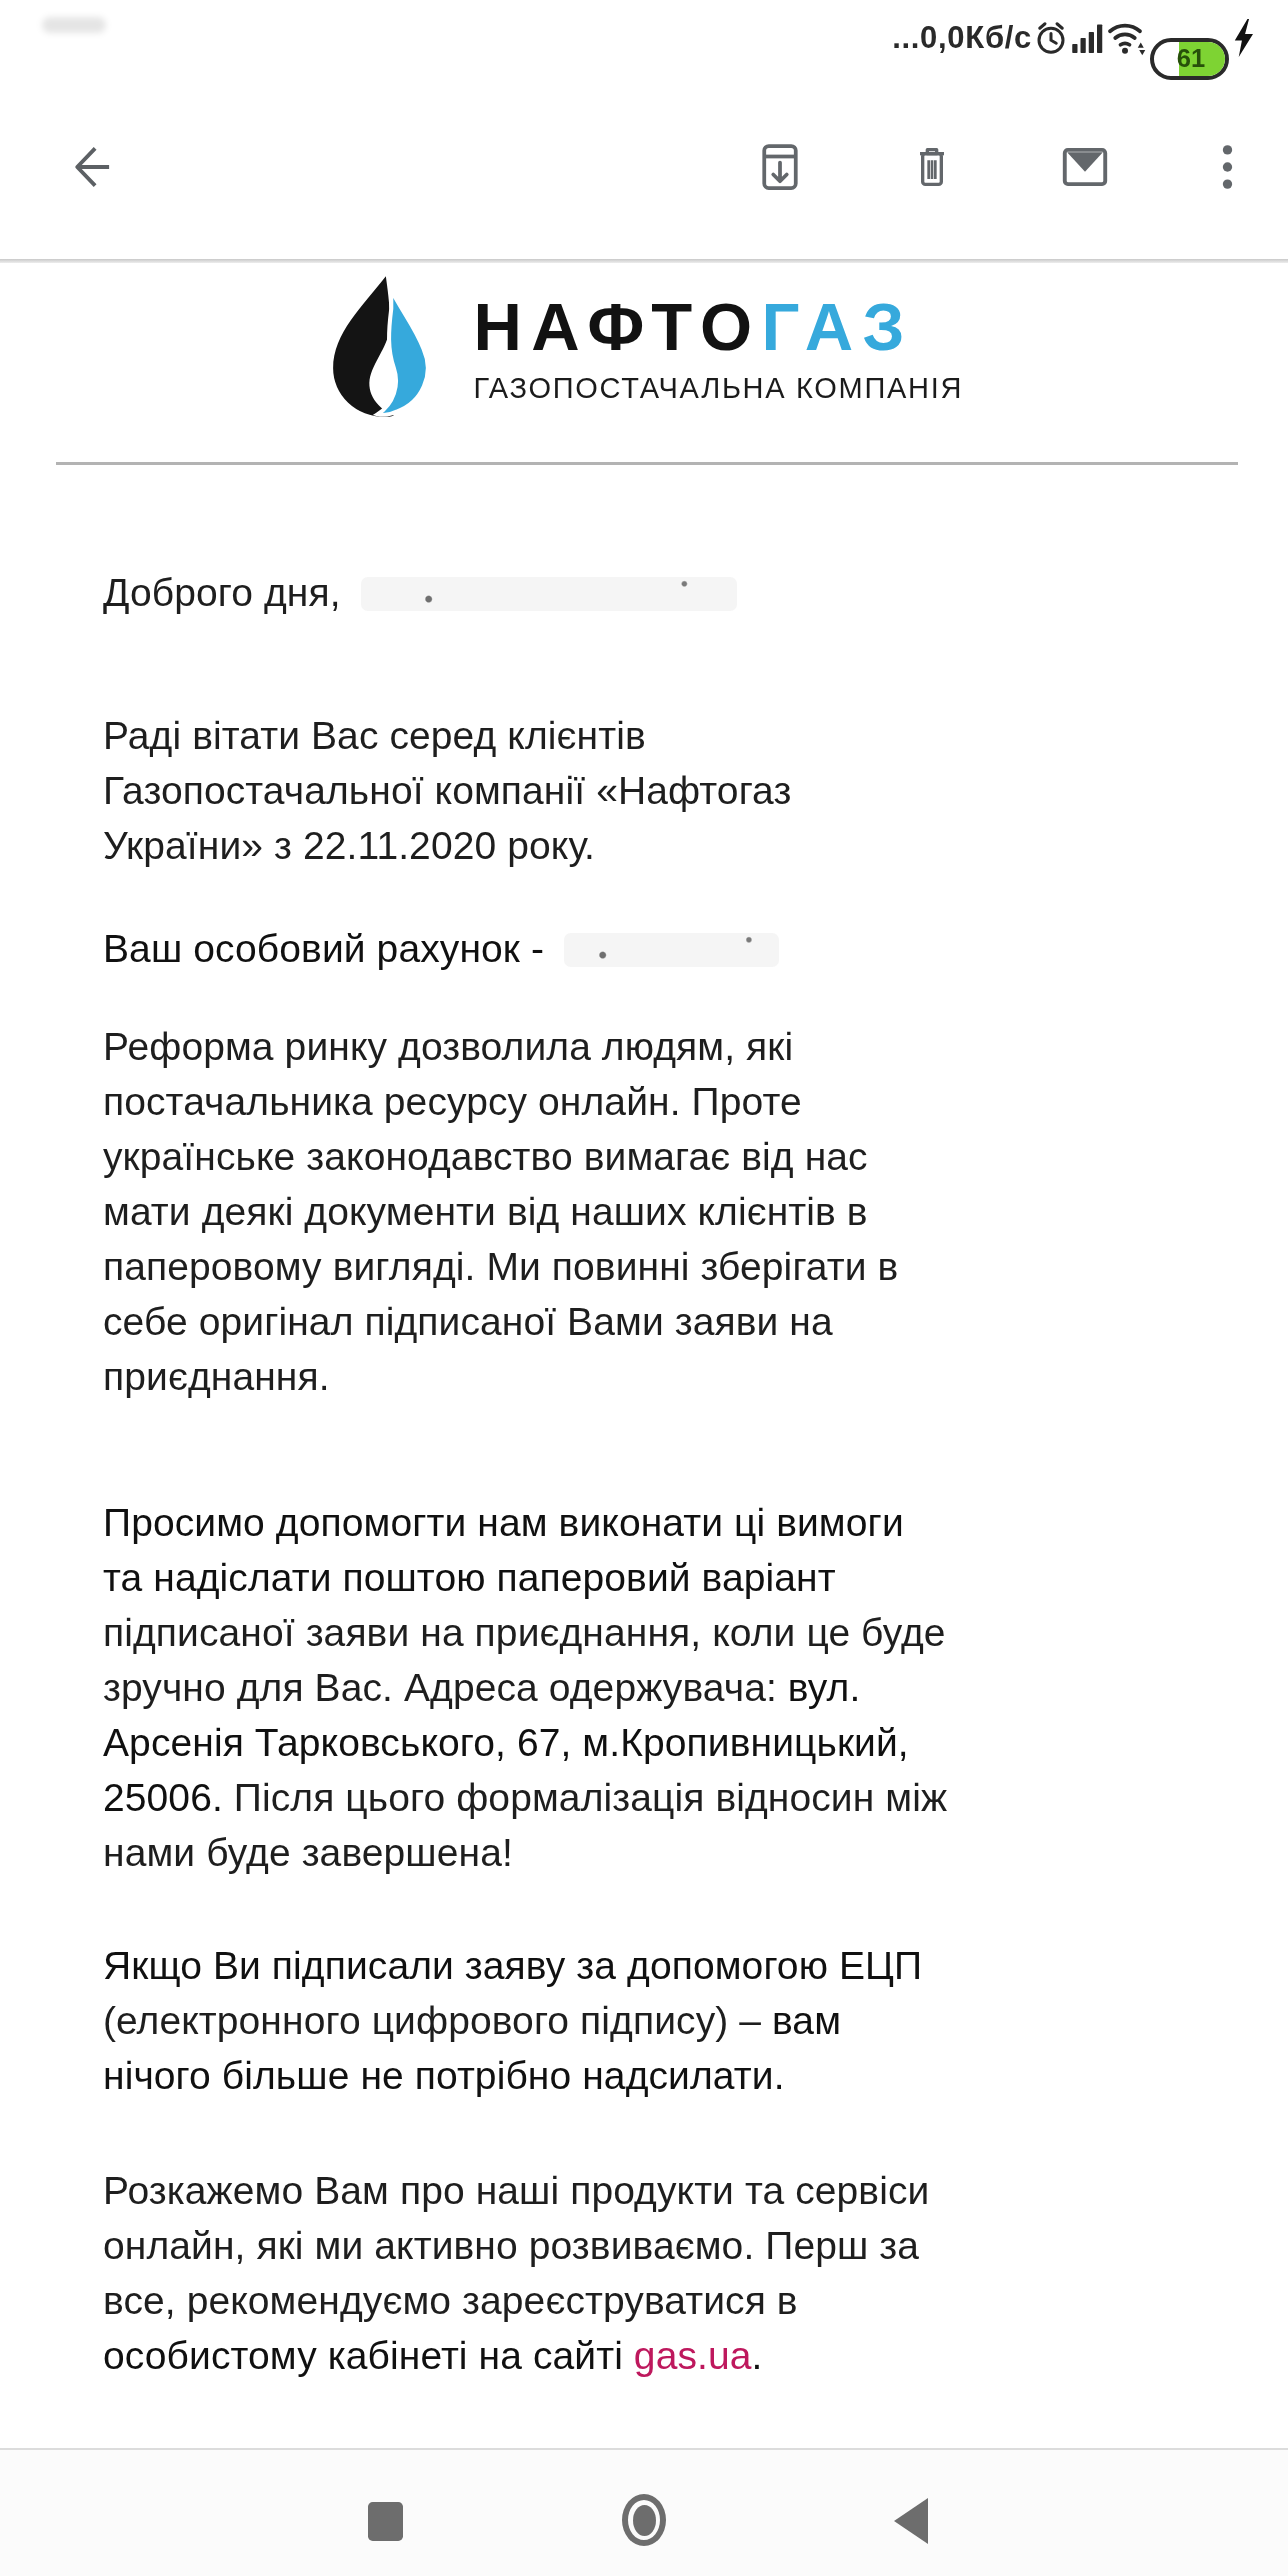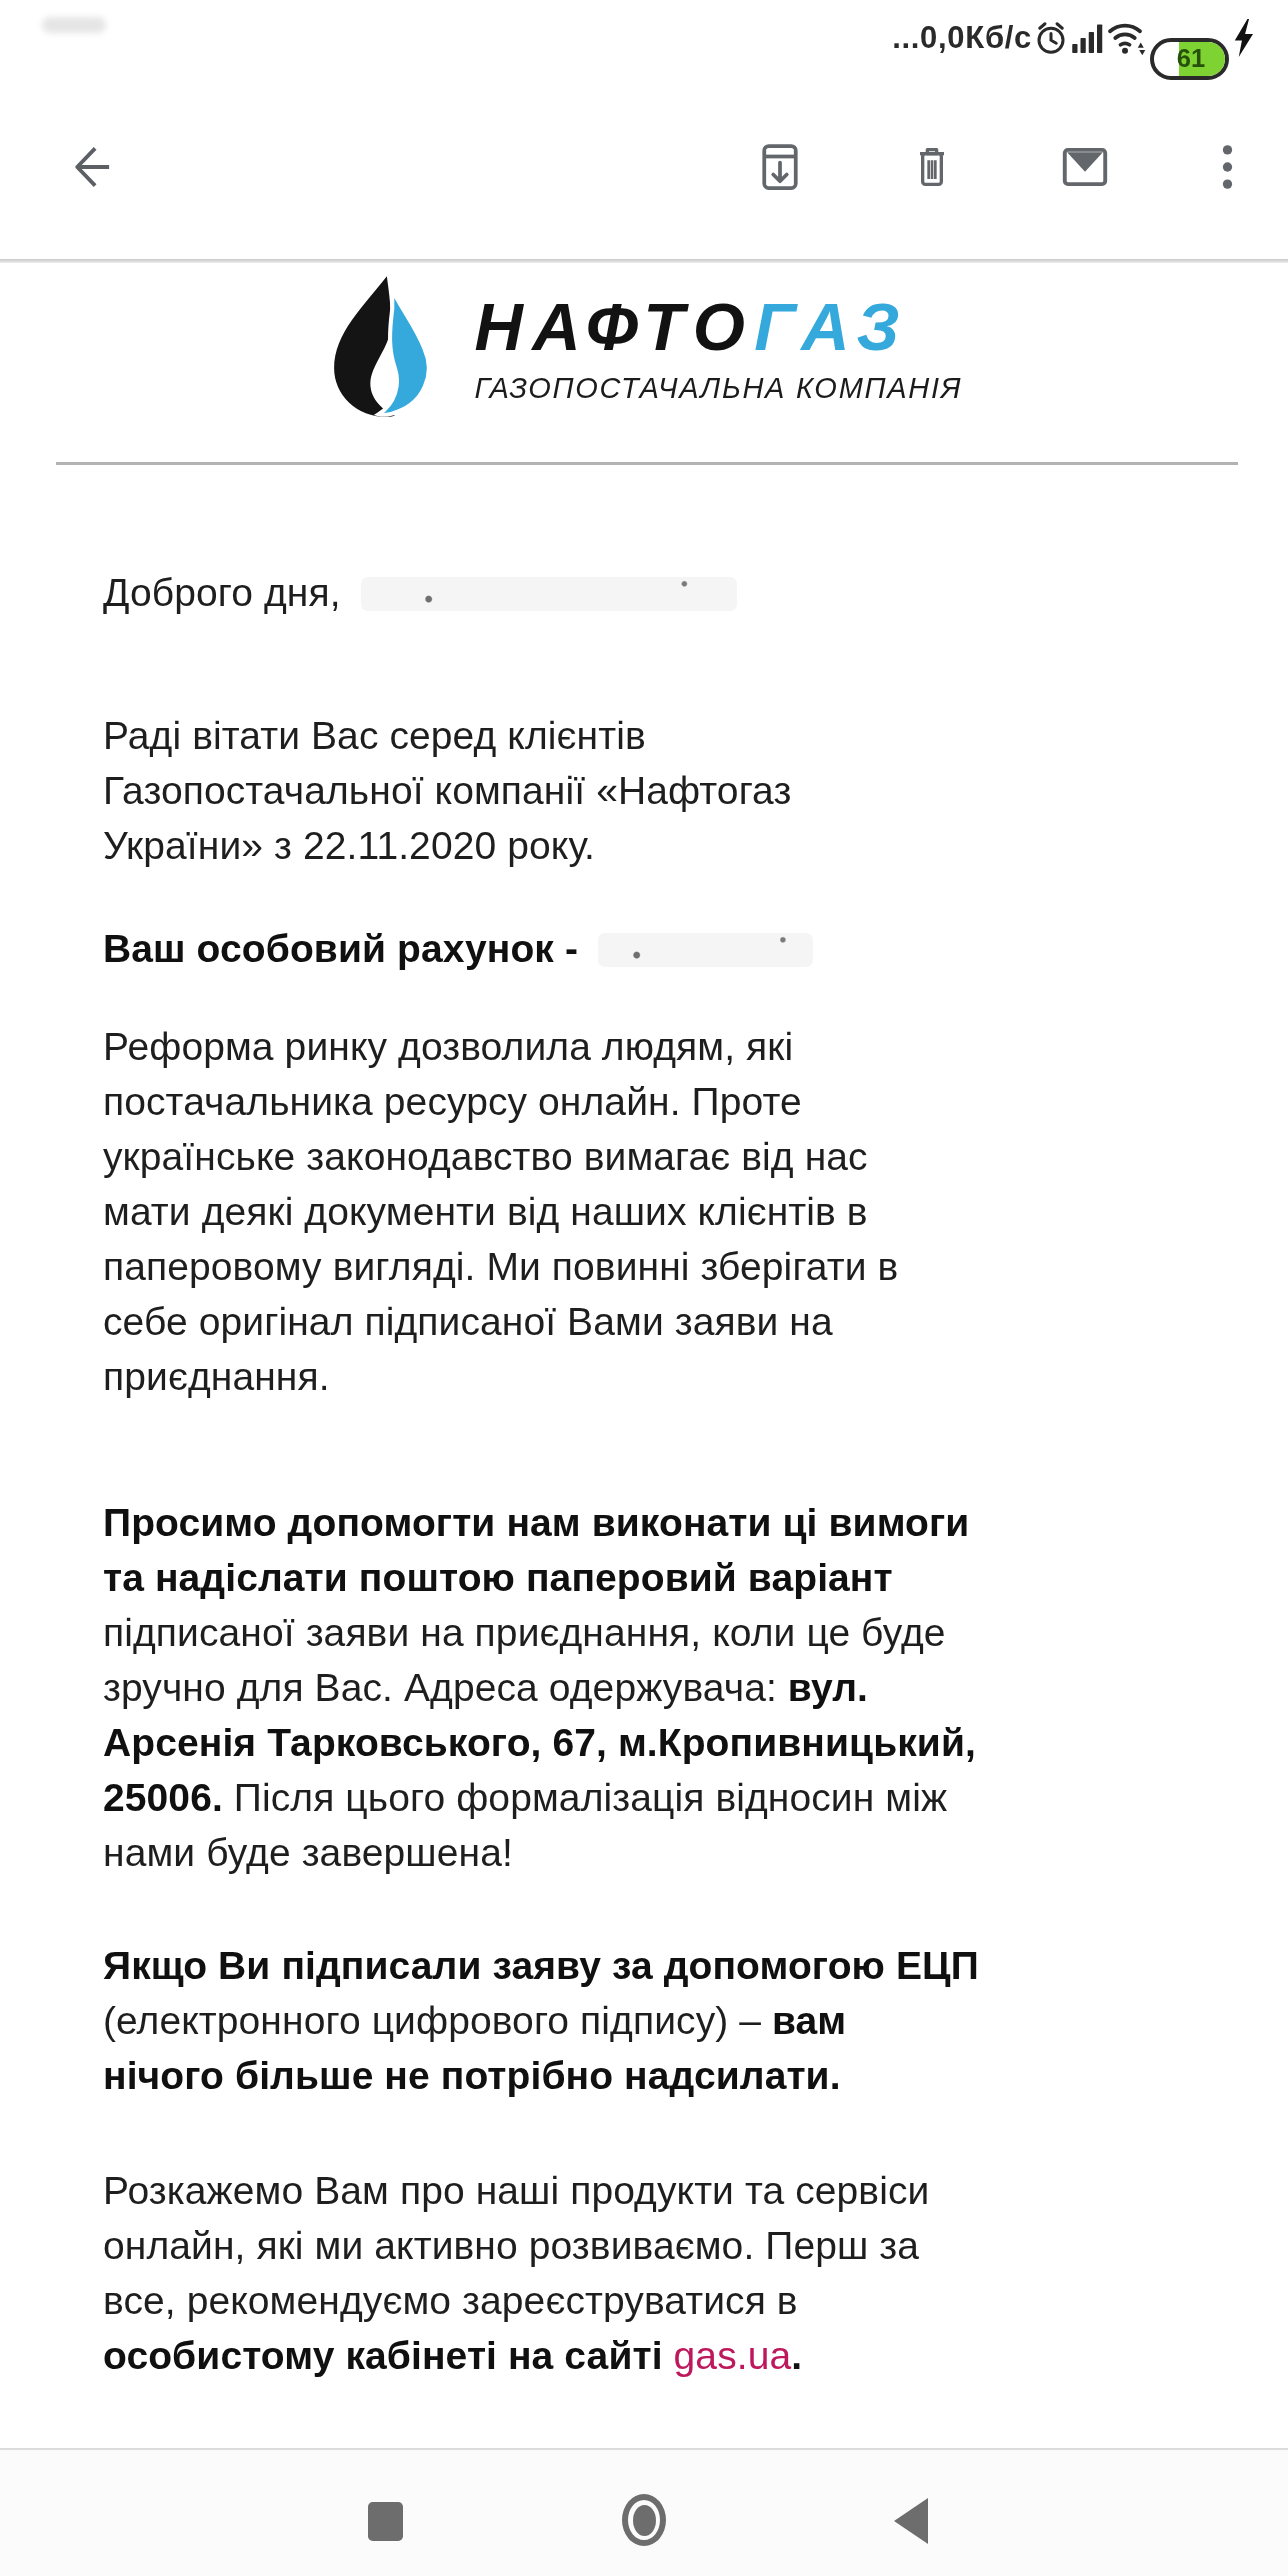--- a/index.html
+++ b/index.html
@@ -23,31 +23,31 @@
   
   .toolbar{position:absolute;top:75px;left:0;right:0;height:184px;
            display:flex;align-items:center;}
   .back-btn{margin-left:64px;}
   .tb-actions{margin-left:auto;display:flex;align-items:center;gap:101px;padding-right:47px;}
   .tb-btn{display:flex;align-items:center;justify-content:center;}
   .appbar-shadow{position:absolute;top:259px;left:0;right:0;height:4px;
                  background:linear-gradient(#c9c9c9,#ededed);}
 
   
-  .logo-section{position:absolute;top:263px;left:0;right:0;height:245px;font-style:italic;}
+  .logo-section{position:absolute;top:263px;left:0;right:0;height:245px;}
   .logo-row{display:flex;align-items:center;justify-content:center;gap:29.5px;padding-top:13.4px;}
   .wordmark{font-size:67px;font-weight:700;letter-spacing:9.4px;color:#121212;line-height:1.05;}
   .wordmark .accent{color:#36a9dc;}
   .logo-subtitle{font-size:29px;letter-spacing:1.7px;color:#1b1b1b;margin-top:9.4px;}
   .logo-divider{position:absolute;top:199px;left:56px;right:50px;height:2.7px;background:#b3b3b3;}
 
   
   .content{position:absolute;top:464px;left:103px;right:27px;padding-top:101px;}
   .line{white-space:nowrap;font-size:39px;line-height:55px;color:#1e1e1e;letter-spacing:0.1px;}
-  .line .b{font-weight:700;color:#101010;}
+  .line .b{font-weight:400;color:#101010;}
   .line .link{color:#be185d;}
   .redact{display:inline-block;height:34px;border-radius:6.7px;margin-left:20px;
           vertical-align:-5.4px;
           background:
             radial-gradient(circle at 18% 65%, rgba(0,0,0,0.55) 0 2.7px, transparent 4px),
             radial-gradient(circle at 86% 20%, rgba(0,0,0,0.50) 0 2px, transparent 3.4px),
             rgba(120,120,120,0.07);
           filter:blur(0.7px);}
 
   

